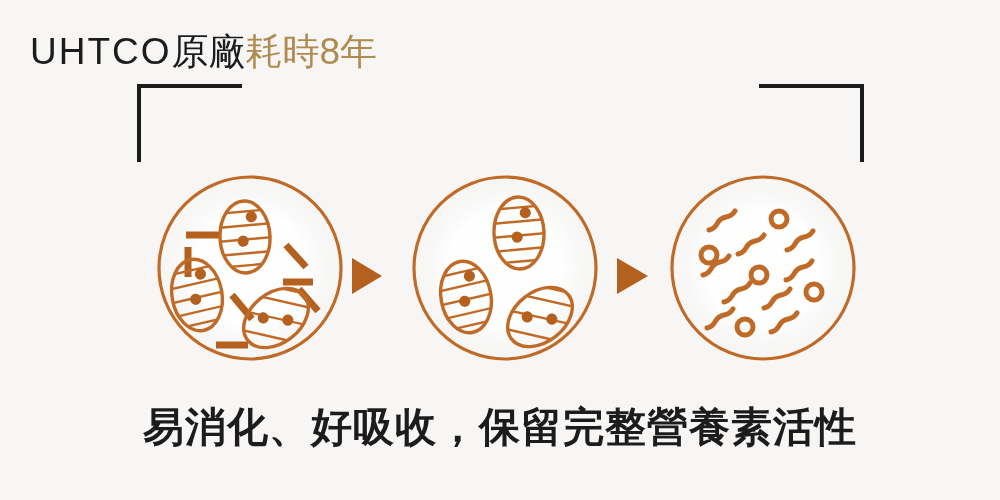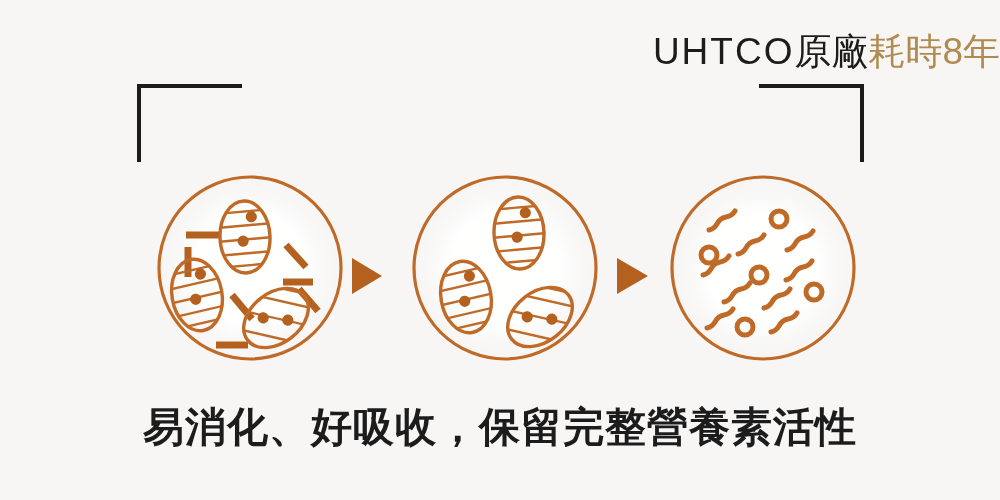--- a/index.html
+++ b/index.html
@@ -29,22 +29,23 @@
 
   #bracket-right { left:759px; top:84px; width:105px; height:78px; }
   #bracket-right .h { right:0; top:0; width:105px; }
   #bracket-right .v { right:0; top:0; height:78px; }
 
   
   #headline {
     position:absolute;
     left:0; top:30px;
     width:1000px;
-    text-align:right;
+    text-align:left;
     line-height:1.18;
+    padding-left:30px;
   }
   .hl-row { display:block; white-space:nowrap; }
   .hl-row-1 { font-size:37px; }
   .hl-row-2 { font-size:37px; }
   .ink   { color:#1c1c1c; font-weight:400; }
   .latin { color:#1c1c1c; font-weight:400; letter-spacing:2px; }
   .gold  { color:#b08b50; font-weight:400; }
 
   
   #process {

